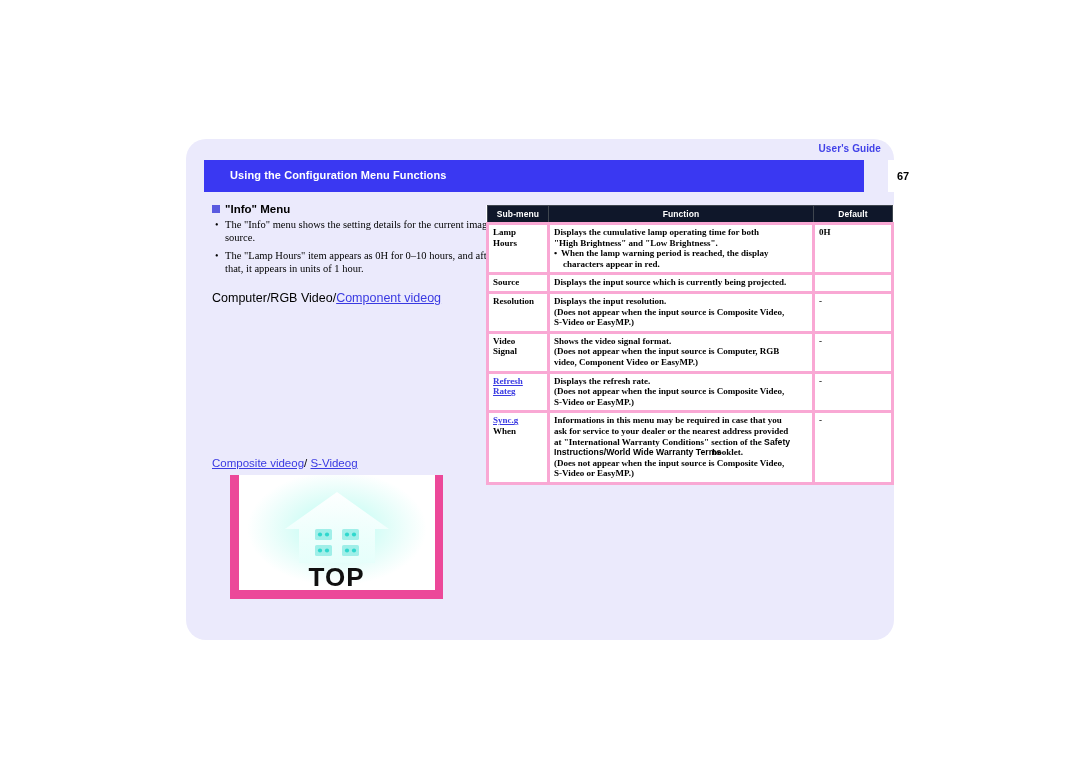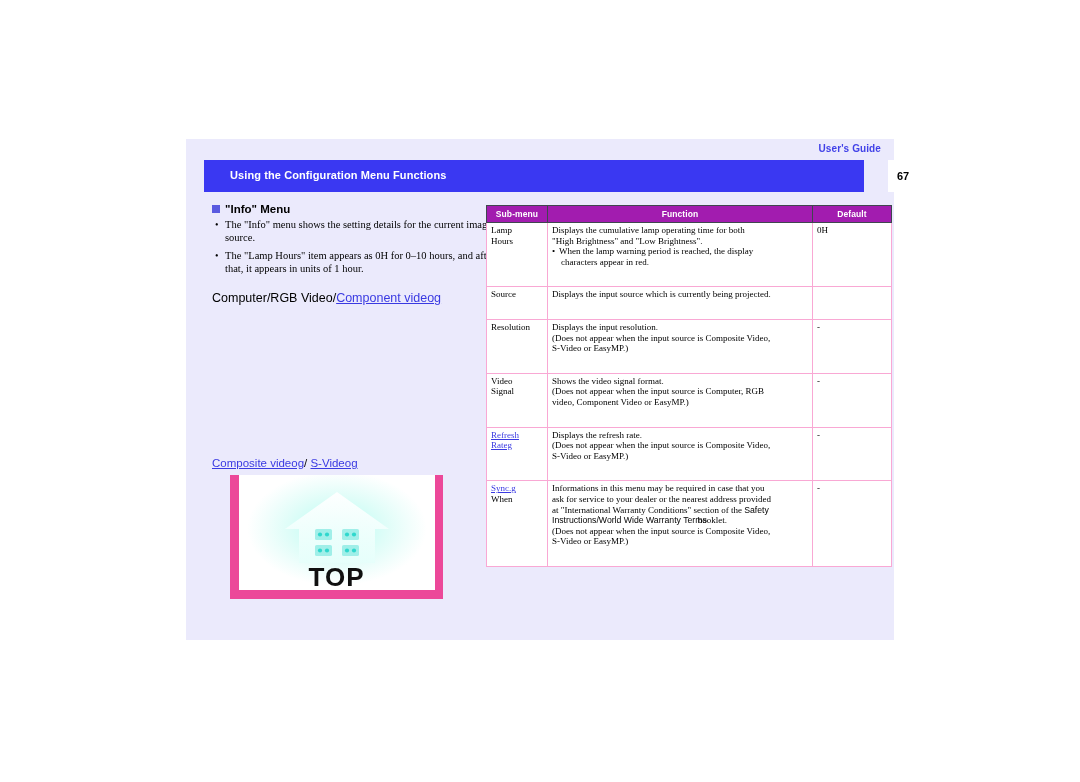--- a/index.html
+++ b/index.html
@@ -21,20 +21,21 @@
   }
 
   
   .page-sheet {
     position: absolute;
     left: 186px;
     top: 139px;
     width: 708px;
     height: 501px;
     background: #ebeafc;
+    border-radius: 20px;
   }
 
   
   .users-guide {
     position: absolute;
     right: 13px;
     top: 4px;
     font-family: "Liberation Sans", sans-serif;
     font-size: 10px;
     font-weight: bold;
@@ -200,42 +201,43 @@
     top: 66px;
     width: 378px;
   }
   table.spec {
     border-collapse: collapse;
     width: 378px;
     table-layout: fixed;
     background: #ffffff;
   }
   table.spec th {
-    background: #a21caf;
+    background: #0f172a;
     color: #ffffff;
     font-family: "Liberation Sans", sans-serif;
     font-size: 8.5px;
     font-weight: bold;
     padding: 3px 4px;
     border: 1px solid #3f464f;
     text-align: center;
     letter-spacing: 0.1px;
   }
   table.spec th.col-sub { width: 52px; text-align: center; }
   table.spec th.col-fn  { width: 256px; }
   table.spec th.col-def { width: 70px; }
 
   table.spec td {
-    border: 1px solid #f9a8d4;
+    border: 3px solid #f9a8d4;
     font-family: "Liberation Serif", serif;
     font-size: 9px;
     line-height: 10.6px;
     color: #000000;
-    padding: 2px 4px 19px 4px;
+    padding: 2px 4px 3px 4px;
     vertical-align: top;
+    font-weight: bold;
   }
   table.spec td.c-sub { width: 52px; }
   table.spec td.c-fn  { width: 256px; }
   table.spec td.c-def { width: 70px; }
 
   .sub-line { display: block; white-space: nowrap; }
   .fn-line  { display: block; }
   .fn-bullet {
     display: block;
     padding-left: 7px;

